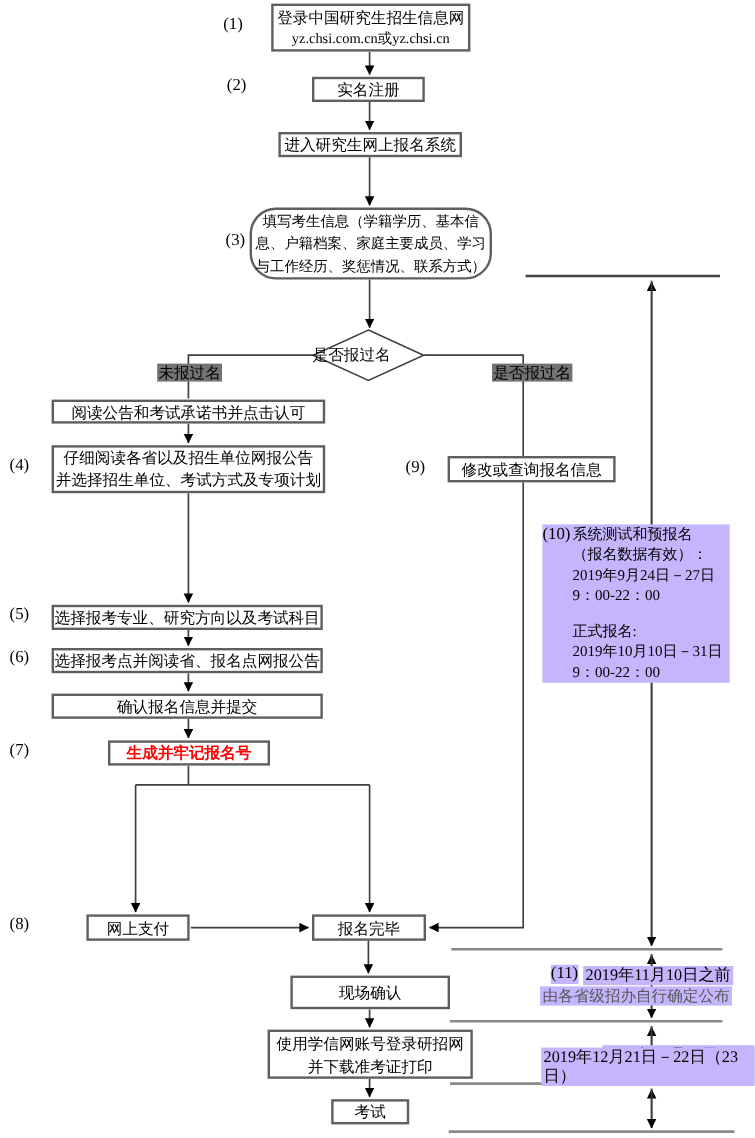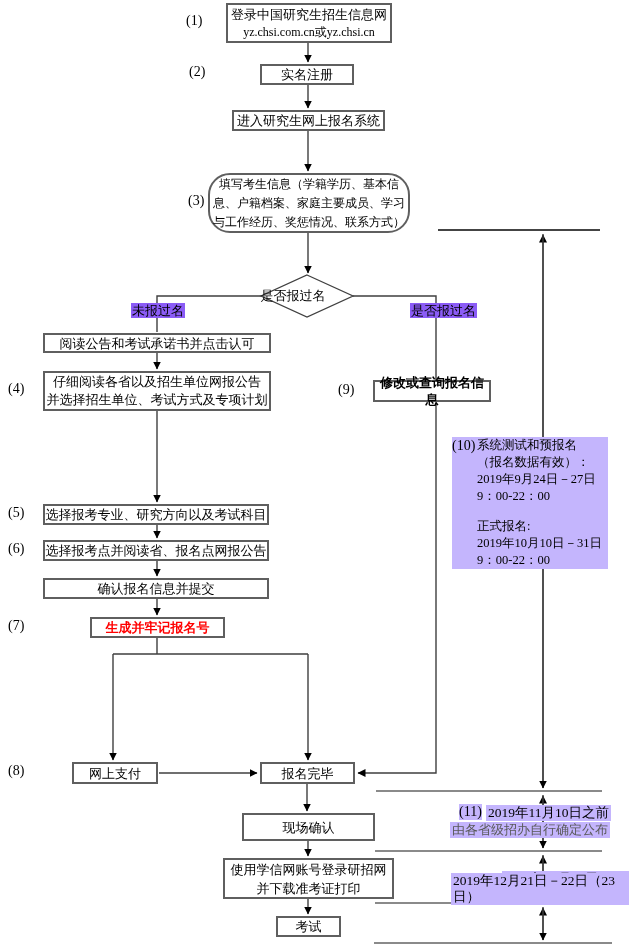--- a/index.html
+++ b/index.html
@@ -8,32 +8,32 @@
     font-family:"Liberation Serif","DejaVu Serif",serif;color:#000;
   }
   #connectors{position:absolute;left:0;top:0;z-index:1;}
   .box{
     position:absolute;z-index:2;box-sizing:border-box;background:#fff;
     border:2px solid #5f5f5f;display:flex;flex-direction:column;
     align-items:center;justify-content:center;text-align:center;
     font-size:13px;line-height:17px;white-space:pre-line;
   }
   .lbl{position:absolute;z-index:2;font-size:14px;line-height:16px;}
-  .branch-lbl{position:absolute;z-index:3;font-size:13px;line-height:15px;background:#8b5cf6;padding:0 1px;}
+  .branch-lbl{position:absolute;z-index:3;font-size:13px;line-height:15px;background:#737373;padding:0 1px;}
   .note{position:absolute;z-index:3;background:#c4b5fd;white-space:pre-line;}
   
   .b-login{left:226px;top:3px;width:166px;height:40px;}
   .b-login .l1{font-size:13px;line-height:19px;}
   .b-login .l2{font-size:12px;line-height:17px;font-family:"Liberation Serif",serif;}
   .b-register{left:260px;top:64px;width:94px;height:21px;}
   .b-enter{left:232px;top:110px;width:153px;height:21px;}
   .b-fill{left:208px;top:173px;width:202px;height:60px;font-size:12px;line-height:19px;border-radius:22px;}
   .b-read{left:43px;top:333px;width:228px;height:20px;}
   .b-unit{left:43px;top:371px;width:228px;height:40px;line-height:18px;}
-  .b-modify{left:373px;top:380px;width:118px;height:22px;font-weight:bold;}
+  .b-modify{left:373px;top:380px;width:140px;height:22px;}
   .b-major{left:43px;top:504px;width:226px;height:21px;}
   .b-site{left:43px;top:540px;width:226px;height:21px;}
   .b-confirm{left:43px;top:578px;width:226px;height:21px;}
   .b-gen{left:90px;top:617px;width:135px;height:21px;font-weight:bold;color:#ff0000;}
   .b-pay{left:72px;top:762px;width:86px;height:22px;}
   .b-complete{left:260px;top:762px;width:95px;height:22px;}
   .b-onsite{left:242px;top:813px;width:133px;height:28px;}
   .b-download{left:223px;top:858px;width:171px;height:41px;line-height:19px;}
   .b-exam{left:276px;top:916px;width:65px;height:21px;}
   

